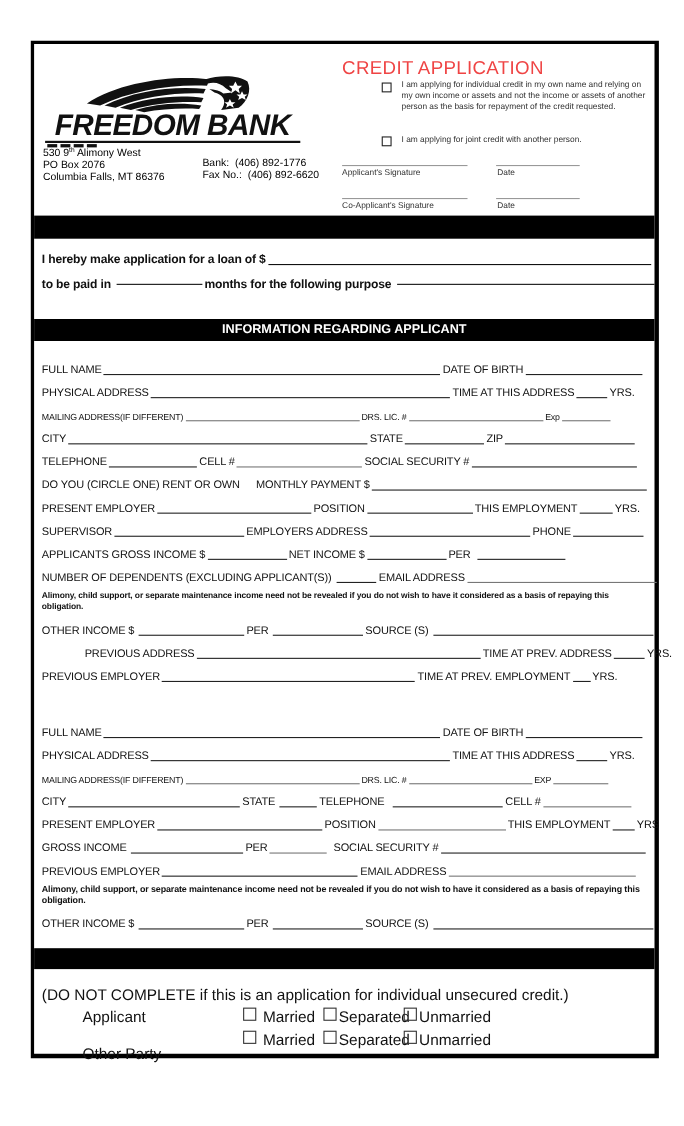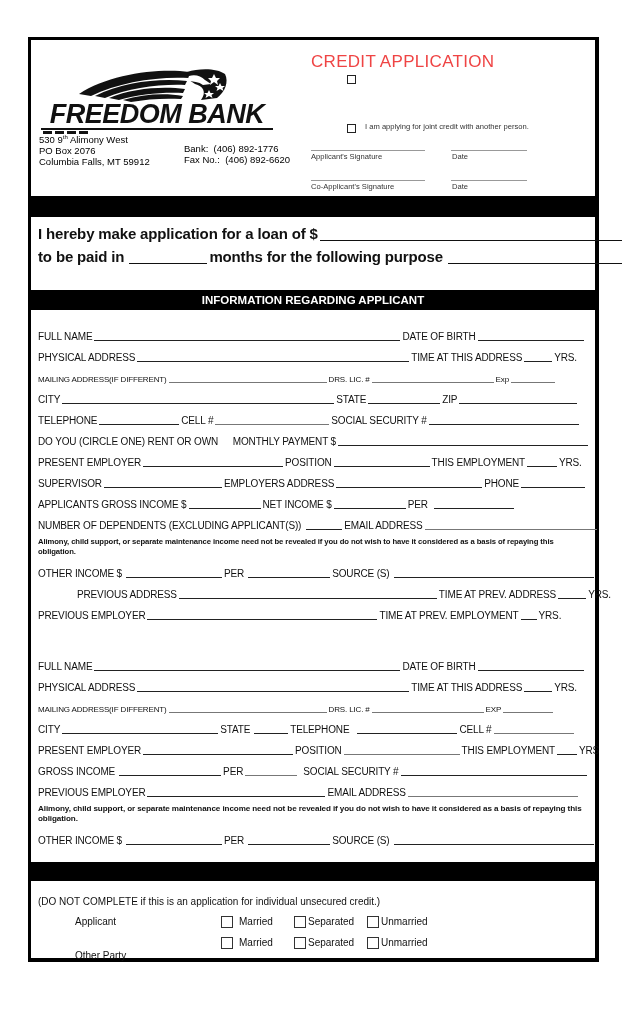--- a/index.html
+++ b/index.html
@@ -13,24 +13,24 @@
   .cb { width:7px; height:7px; border:1.3px solid #222; }
   .smalltxt { font-size:7.6px; line-height:10px; color:#333; }
   .sigline { height:0; border-top:1px solid #999; }
   .siglbl { font-size:7.6px; color:#333; }
   .bar { left:0; width:564px; background:#000; }
   .barlbl { color:#fff; font-weight:bold; font-size:11.5px; text-align:center; width:100%; line-height:20px; }
   .row { position:absolute; left:7px; width:552px; height:12px; font-size:10px; white-space:nowrap; display:flex; align-items:flex-end; }
   .row .l { letter-spacing:-0.15px; color:#111; }
   .row .f { height:0; border-bottom:1px solid #222; margin:0 2px; flex:none; position:relative; top:-1px; }
   .row .fl { border-bottom-color:#777; }
-  .loanrow { font-size:15px; font-weight:bold; }
+  .loanrow { font-size:11px; font-weight:bold; }
   .loanrow .f { border-bottom:1.3px solid #111; }
   .note { position:absolute; left:7px; width:552px; font-size:7.7px; font-weight:bold; line-height:9.5px; color:#111; letter-spacing:-0.1px; }
-  .ms { font-size:10px; color:#111; }
+  .ms { font-size:14px; color:#111; }
   .mcb { width:10px; height:10px; border:1px solid #333; }
 </style>
 </head>
 <body>
 
 <div class="page">
 
   <div class="abs hdr">
     <svg class="abs logo" viewBox="0 0 236 70" width="236" height="70">
       <g>
@@ -48,30 +48,31 @@
       <rect x="2" y="62" width="232" height="2" fill="#111"></rect>
       <rect x="4" y="65" width="9" height="3" fill="#111"></rect>
       <rect x="16" y="65" width="9" height="3" fill="#111"></rect>
       <rect x="28" y="65" width="9" height="3" fill="#111"></rect>
       <rect x="40" y="65" width="9" height="3" fill="#111"></rect>
     </svg>
 
     <div class="abs addr" style="left:8px;top:92px;">
       <div><span>530 9</span><sup style="font-size:6px;">th</sup><span> Alimony West</span></div>
       <div>PO Box 2076</div>
-      <div>Columbia Falls, MT 59912</div>
+      <div>Columbia Falls, MT 86376</div>
     </div>
     <div class="abs addr" style="left:153px;top:103px;">
       <div><span>Bank:</span>&nbsp; <span>(406) 892-1776</span></div>
       <div><span>Fax No.:</span>&nbsp; <span>(406) 892-6620</span></div>
     </div>
 
     <div class="abs ctitle">CREDIT APPLICATION</div>
 
     <div class="abs cb" style="left:316px;top:35px;"></div>
+    <div class="abs smalltxt" style="left:334px;top:32px;width:226px;">I am applying for individual credit in my own name and relying on my own income or assets and not the income or assets of another person as the basis for repayment of the credit requested.</div>
 
     <div class="abs cb" style="left:316px;top:84px;"></div>
     <div class="abs smalltxt" style="left:334px;top:82px;width:226px;">I am applying for joint credit with another person.</div>
 
     <div class="abs sigline" style="left:280px;top:110px;width:114px;"></div>
     <div class="abs siglbl" style="left:280px;top:112px;">Applicant's Signature</div>
     <div class="abs sigline" style="left:420px;top:110px;width:76px;"></div>
     <div class="abs siglbl" style="left:421px;top:112px;">Date</div>
 
     <div class="abs sigline" style="left:280px;top:140px;width:114px;"></div>
@@ -79,21 +80,21 @@
     <div class="abs sigline" style="left:420px;top:140px;width:76px;"></div>
     <div class="abs siglbl" style="left:421px;top:142px;">Date</div>
   </div>
 
   <div class="abs bar" style="top:156px;height:21px;"></div>
 
   <div class="row loanrow" style="top:190px;">
     <span class="l">I hereby make application for a loan of $</span>
     <span class="f" style="width:348px;"></span>
   </div>
-  <div class="row loanrow" style="top:213px;">
+  <div class="row loanrow" style="top:213px;align-items:center;">
     <span class="l">to be paid in</span>
     <span class="f" style="width:78px;margin-left:5px;"></span>
     <span class="l">months for the following purpose</span>
     <span class="f" style="width:234px;margin-left:5px;"></span>
   </div>
 
   <div class="abs bar" style="top:250px;height:20px;">
     <div class="barlbl">INFORMATION REGARDING APPLICANT</div>
   </div>
 

